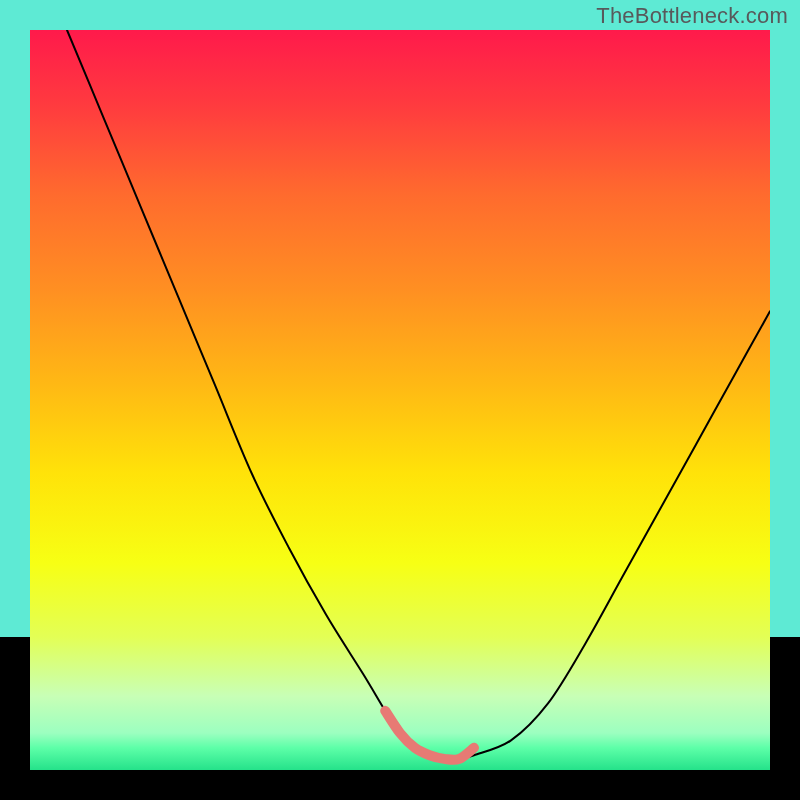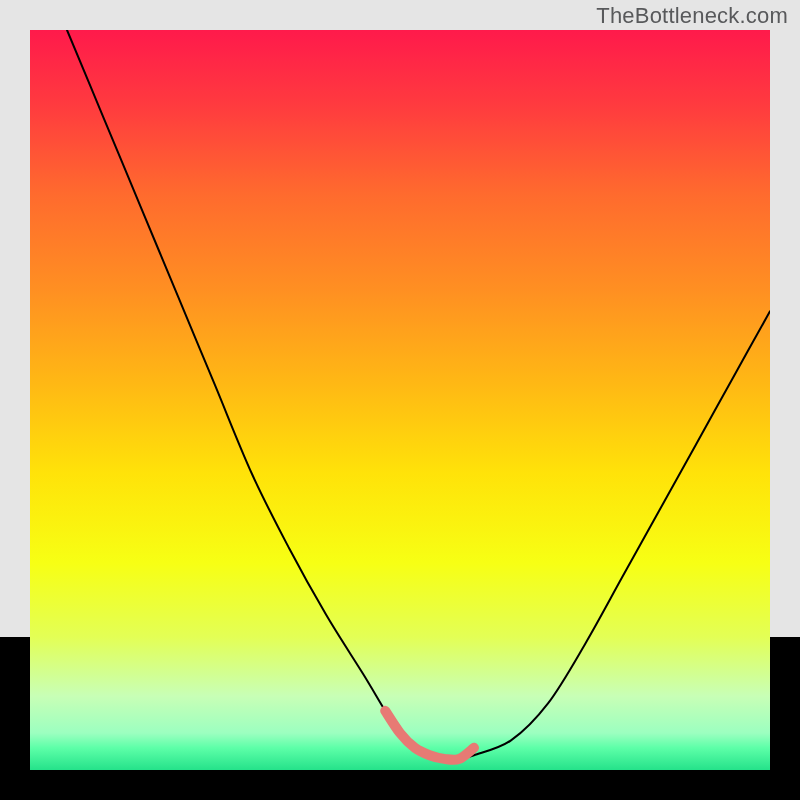--- a/index.html
+++ b/index.html
@@ -7,21 +7,21 @@
     padding: 0;
     width: 800px;
     height: 800px;
     background: #000;
     overflow: hidden;
   }
   .frame {
     position: relative;
     width: 800px;
     height: 637px;
-    background: #e5e5e5;
+    background: #5eead4;
   }
   .watermark {
     position: absolute;
     top: 3px;
     right: 12px;
     font-family: Arial, Helvetica, sans-serif;
     font-size: 22px;
     color: #58595b;
     letter-spacing: 0.2px;
   }

